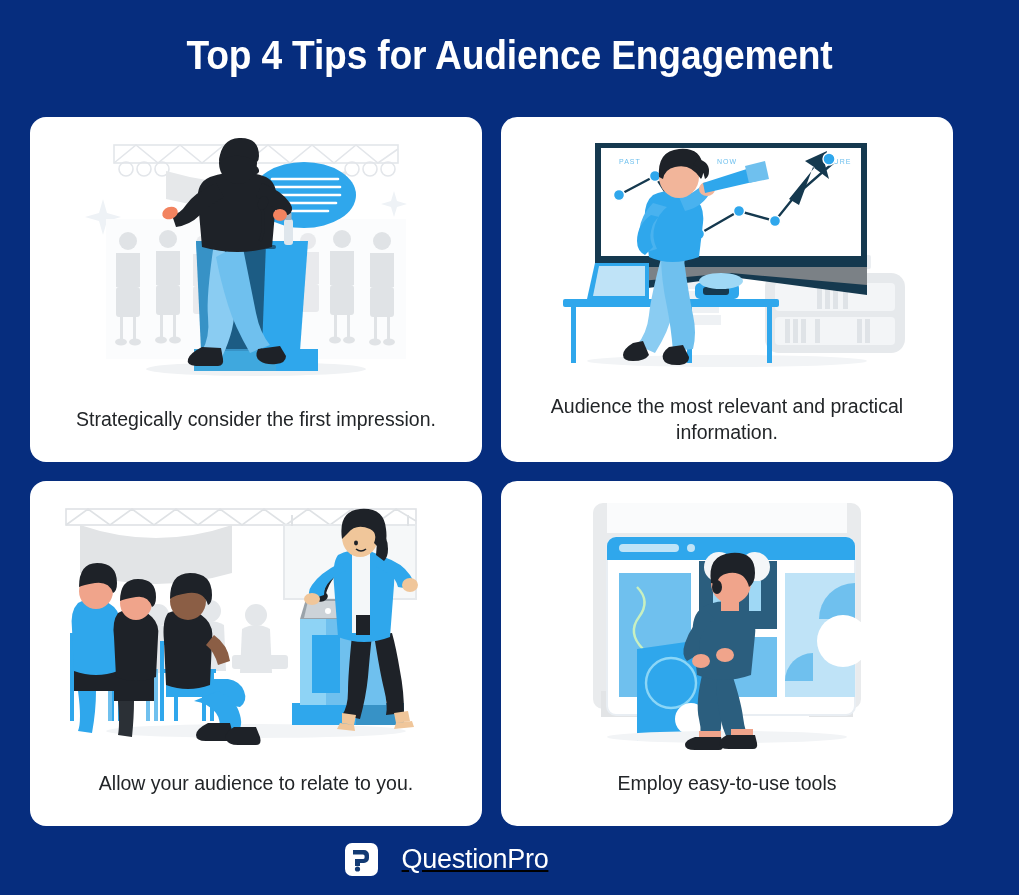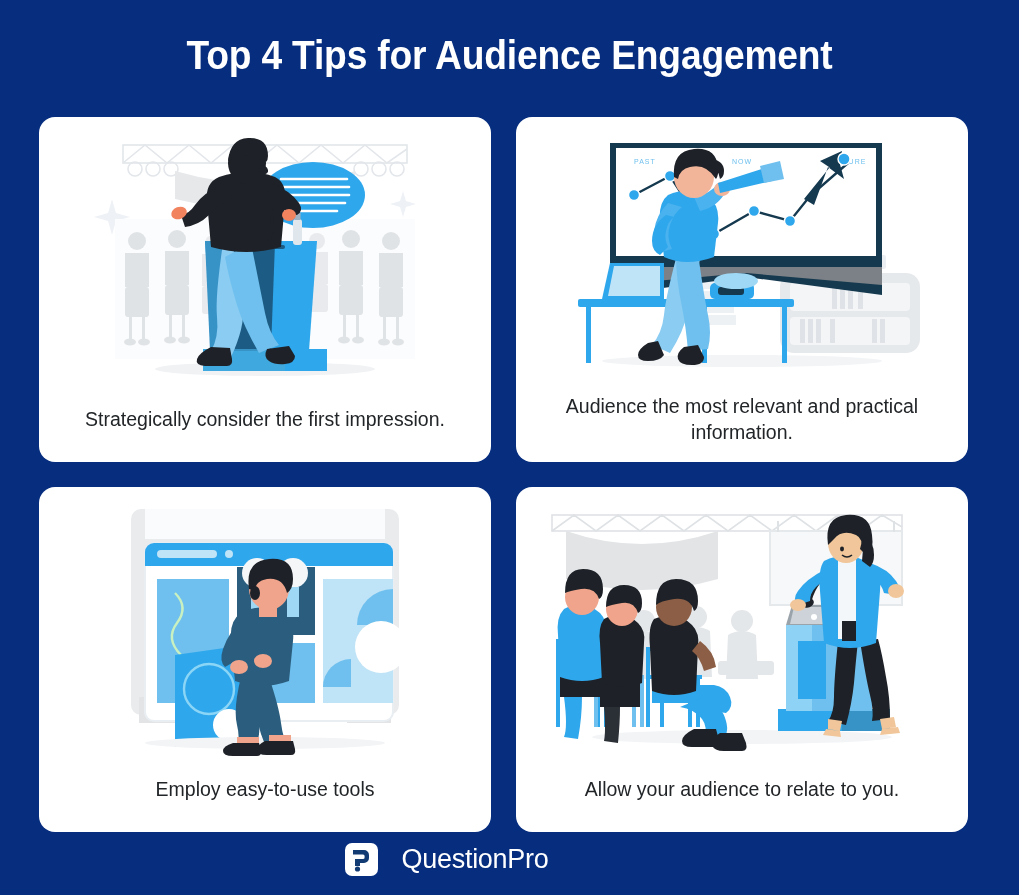--- a/index.html
+++ b/index.html
@@ -14,26 +14,26 @@
   .title{
     position:absolute;left:0;top:33px;width:1019px;
     text-align:center;color:#ffffff;
     font-size:40px;font-weight:bold;
     letter-spacing:-0.2px;
     font-family:"Liberation Sans Narrow","Liberation Sans","DejaVu Sans",sans-serif;
     transform:scaleX(0.93);
   }
 
   .grid{
-    position:absolute;left:39px;top:117px;
+    position:absolute;left:30px;top:117px;
     width:789px;height:715px;
     display:grid;
     grid-template-columns:452px 452px;
     grid-template-rows:345px 345px;
-    gap:25px;
+    gap:19px;
   }
   .card{
     background:#ffffff;
     border-radius:16px;
     display:flex;flex-direction:column;
     align-items:center;justify-content:flex-start;
     overflow:hidden;
     box-sizing:border-box;
     padding:12px 14px 10px 14px;
   }
@@ -46,21 +46,21 @@
     color:#222528;
     font-size:19.5px;
     line-height:1.30;
     padding:0 10px;
     font-family:"Liberation Sans","DejaVu Sans",sans-serif;
   }
   .card-3 .caption, .card-4 .caption{font-size:19.5px;}
 
   .brand{
     position:absolute;left:0;top:843px;width:893px;
-    display:flex;align-items:center;justify-content:center;gap:24px;
+    display:flex;align-items:center;justify-content:center;gap:24px;text-decoration:underline;
   }
   .brand-mark{
     width:33px;height:33px;border-radius:7px;background:#ffffff;
     display:flex;align-items:center;justify-content:center;
   }
   .brand-name{
     color:#ffffff;font-size:27px;letter-spacing:-0.3px;
     font-family:"Liberation Sans","DejaVu Sans",sans-serif;
   }
 </style>
@@ -291,76 +291,20 @@
           <path d="M218 33 L238 28 L242 46 L222 50z" fill="#6FC0EE"></path>
 
           <ellipse cx="152" cy="44" rx="20" ry="21" fill="#F2B59A"></ellipse>
           <path d="M132 44 q-2 -26 20 -28 q22 -2 24 18 q1 8 -2 12 q-10 -16 -26 -12 q-10 2 -12 12z" fill="#1E2228"></path>
           <path d="M170 26 q12 2 12 12 q0 6 -4 8 q-2 -12 -12 -14z" fill="#1E2228"></path>
         </svg>
       </div>
       <div class="caption">Audience the most relevant and practical information.</div>
     </div>
 
-    <div class="card card-3">
-      <div class="art">
-        <svg width="400" height="255" viewBox="0 0 400 255">
-          <rect x="0" y="0" width="400" height="255" fill="#ffffff"></rect>
-
-          <rect x="66" y="8" width="268" height="206" rx="10" fill="#e9ebed"></rect>
-          <rect x="80" y="8" width="240" height="30" fill="#fafbfc"></rect>
-          <rect x="74" y="196" width="44" height="26" fill="#e2e4e6"></rect>
-          <rect x="282" y="196" width="44" height="26" fill="#e2e4e6"></rect>
-
-          <rect x="80" y="42" width="248" height="178" rx="9" fill="#ffffff" stroke="#e9eef3" stroke-width="2"></rect>
-          <path d="M80 51 a9 9 0 0 1 9 -9 h230 a9 9 0 0 1 9 9 v14 h-248z" fill="#2FA7EC"></path>
-          <rect x="92" y="49" width="60" height="8" rx="4" fill="#BFE3F7"></rect>
-          <circle cx="164" cy="53" r="4" fill="#BFE3F7"></circle>
-
-          <rect x="92" y="78" width="72" height="124" fill="#6FC0EE"></rect>
-          <path d="M110 92 q14 14 2 30 q-12 16 4 32 q14 14 2 28" stroke="#C8F0C0" stroke-width="2.4" fill="none"></path>
-          <rect x="172" y="66" width="78" height="68" fill="#2B5E7E"></rect>
-          <circle cx="192" cy="72" r="15" fill="#f4f6f8"></circle>
-          <circle cx="228" cy="72" r="15" fill="#f4f6f8"></circle>
-          <rect x="186" y="86" width="12" height="30" fill="#9FD8F5"></rect>
-          <rect x="222" y="86" width="12" height="30" fill="#9FD8F5"></rect>
-          <rect x="172" y="142" width="78" height="60" fill="#6FC0EE"></rect>
-          <rect x="258" y="78" width="70" height="124" fill="#BFE3F7"></rect>
-          <path d="M328 88 a36 36 0 0 0 -36 36 h36z" fill="#6FC0EE"></path>
-          <circle cx="316" cy="146" r="26" fill="#ffffff"></circle>
-          <path d="M258 186 a28 28 0 0 1 28 -28 v28z" fill="#6FC0EE"></path>
-
-          <path d="M110 154 l84 -12 v92 l-84 12z" fill="#2FA7EC"></path>
-          <circle cx="144" cy="188" r="25" fill="none" stroke="#8BD6F7" stroke-width="2.4"></circle>
-          <circle cx="164" cy="224" r="16" fill="#ffffff"></circle>
-
-          <ellipse cx="200" cy="242" rx="120" ry="6" fill="#f2f4f6"></ellipse>
-
-          <path d="M176 176 q-8 32 -4 48 q4 16 -2 26 l20 2 q6 -20 4 -36 q-2 -22 4 -40z" fill="#2B5E7E"></path>
-          <path d="M204 176 q10 30 12 46 q2 16 8 26 l-20 4 q-10 -20 -12 -36 q-4 -22 -2 -40z" fill="#2B5E7E"></path>
-          <rect x="172" y="236" width="22" height="7" fill="#F0A48B"></rect>
-          <rect x="204" y="234" width="22" height="7" fill="#F0A48B"></rect>
-          <path d="M168 242 q-10 3 -10 8 q0 5 10 5 h24 q5 0 4 -6 l-2 -7z" fill="#1E2228"></path>
-          <path d="M200 240 q-8 4 -8 9 q0 5 10 5 h24 q5 0 4 -6 l-2 -8z" fill="#1E2228"></path>
-
-          <path d="M176 112 q22 -12 42 2 q12 8 10 26 l-4 40 q-28 10 -54 0 l-4 -40 q-2 -20 10 -28z" fill="#2B5E7E"></path>
-
-          <path d="M180 116 q-16 14 -22 32 q-4 12 2 18 l14 -8 q-4 -8 0 -16 q4 -12 14 -18z" fill="#2B5E7E"></path>
-          <ellipse cx="174" cy="166" rx="9" ry="7" fill="#F0A48B"></ellipse>
-          <ellipse cx="198" cy="160" rx="9" ry="7" fill="#F0A48B"></ellipse>
-
-          <path d="M194 96 h18 v20 h-18z" fill="#F0A48B"></path>
-          <ellipse cx="204" cy="88" rx="20" ry="21" fill="#F0A48B"></ellipse>
-          <path d="M184 88 q-4 -28 20 -30 q24 -2 24 20 q0 10 -6 14 q-4 -16 -20 -14 q-12 2 -12 12z" fill="#1E2228"></path>
-          <ellipse cx="190" cy="92" rx="5" ry="7" fill="#1E2228"></ellipse>
-        </svg>
-      </div>
-      <div class="caption">Employ easy-to-use tools</div>
-    </div>
-
     <div class="card card-4">
       <div class="art">
         <svg width="400" height="255" viewBox="0 0 400 255">
           <rect x="0" y="0" width="400" height="255" fill="#ffffff"></rect>
 
           <g stroke="#dfe2e5" stroke-width="1.6" fill="none">
             <rect x="10" y="14" width="350" height="16"></rect>
             <path d="M10 30 L32 14 L54 30 L76 14 L98 30 L120 14 L142 30 L164 14 L186 30 L208 14 L230 30 L252 14 L274 30 L296 14 L318 30 L340 14 L360 26"></path>
           </g>
 
@@ -473,20 +417,76 @@
           <ellipse cx="304" cy="42" rx="18" ry="20" fill="#F0C69A"></ellipse>
           <path d="M286 44 q-4 -28 18 -30 q24 -2 26 20 q2 14 -4 22 l-8 -8 q4 -10 -4 -14 q-14 -6 -22 4 q-4 4 -6 6z" fill="#1E2228"></path>
           <path d="M322 36 q10 4 10 18 q0 8 -4 12 l-8 -6z" fill="#1E2228"></path>
           <ellipse cx="300" cy="48" rx="2" ry="2.4" fill="#1E2228"></ellipse>
           <path d="M300 54 q5 4 10 0" stroke="#1E2228" stroke-width="1.6" fill="none"></path>
         </svg>
       </div>
       <div class="caption">Allow your audience to relate to you.</div>
     </div>
 
+    <div class="card card-3">
+      <div class="art">
+        <svg width="400" height="255" viewBox="0 0 400 255">
+          <rect x="0" y="0" width="400" height="255" fill="#ffffff"></rect>
+
+          <rect x="66" y="8" width="268" height="206" rx="10" fill="#e9ebed"></rect>
+          <rect x="80" y="8" width="240" height="30" fill="#fafbfc"></rect>
+          <rect x="74" y="196" width="44" height="26" fill="#e2e4e6"></rect>
+          <rect x="282" y="196" width="44" height="26" fill="#e2e4e6"></rect>
+
+          <rect x="80" y="42" width="248" height="178" rx="9" fill="#ffffff" stroke="#e9eef3" stroke-width="2"></rect>
+          <path d="M80 51 a9 9 0 0 1 9 -9 h230 a9 9 0 0 1 9 9 v14 h-248z" fill="#2FA7EC"></path>
+          <rect x="92" y="49" width="60" height="8" rx="4" fill="#BFE3F7"></rect>
+          <circle cx="164" cy="53" r="4" fill="#BFE3F7"></circle>
+
+          <rect x="92" y="78" width="72" height="124" fill="#6FC0EE"></rect>
+          <path d="M110 92 q14 14 2 30 q-12 16 4 32 q14 14 2 28" stroke="#C8F0C0" stroke-width="2.4" fill="none"></path>
+          <rect x="172" y="66" width="78" height="68" fill="#2B5E7E"></rect>
+          <circle cx="192" cy="72" r="15" fill="#f4f6f8"></circle>
+          <circle cx="228" cy="72" r="15" fill="#f4f6f8"></circle>
+          <rect x="186" y="86" width="12" height="30" fill="#9FD8F5"></rect>
+          <rect x="222" y="86" width="12" height="30" fill="#9FD8F5"></rect>
+          <rect x="172" y="142" width="78" height="60" fill="#6FC0EE"></rect>
+          <rect x="258" y="78" width="70" height="124" fill="#BFE3F7"></rect>
+          <path d="M328 88 a36 36 0 0 0 -36 36 h36z" fill="#6FC0EE"></path>
+          <circle cx="316" cy="146" r="26" fill="#ffffff"></circle>
+          <path d="M258 186 a28 28 0 0 1 28 -28 v28z" fill="#6FC0EE"></path>
+
+          <path d="M110 154 l84 -12 v92 l-84 12z" fill="#2FA7EC"></path>
+          <circle cx="144" cy="188" r="25" fill="none" stroke="#8BD6F7" stroke-width="2.4"></circle>
+          <circle cx="164" cy="224" r="16" fill="#ffffff"></circle>
+
+          <ellipse cx="200" cy="242" rx="120" ry="6" fill="#f2f4f6"></ellipse>
+
+          <path d="M176 176 q-8 32 -4 48 q4 16 -2 26 l20 2 q6 -20 4 -36 q-2 -22 4 -40z" fill="#2B5E7E"></path>
+          <path d="M204 176 q10 30 12 46 q2 16 8 26 l-20 4 q-10 -20 -12 -36 q-4 -22 -2 -40z" fill="#2B5E7E"></path>
+          <rect x="172" y="236" width="22" height="7" fill="#F0A48B"></rect>
+          <rect x="204" y="234" width="22" height="7" fill="#F0A48B"></rect>
+          <path d="M168 242 q-10 3 -10 8 q0 5 10 5 h24 q5 0 4 -6 l-2 -7z" fill="#1E2228"></path>
+          <path d="M200 240 q-8 4 -8 9 q0 5 10 5 h24 q5 0 4 -6 l-2 -8z" fill="#1E2228"></path>
+
+          <path d="M176 112 q22 -12 42 2 q12 8 10 26 l-4 40 q-28 10 -54 0 l-4 -40 q-2 -20 10 -28z" fill="#2B5E7E"></path>
+
+          <path d="M180 116 q-16 14 -22 32 q-4 12 2 18 l14 -8 q-4 -8 0 -16 q4 -12 14 -18z" fill="#2B5E7E"></path>
+          <ellipse cx="174" cy="166" rx="9" ry="7" fill="#F0A48B"></ellipse>
+          <ellipse cx="198" cy="160" rx="9" ry="7" fill="#F0A48B"></ellipse>
+
+          <path d="M194 96 h18 v20 h-18z" fill="#F0A48B"></path>
+          <ellipse cx="204" cy="88" rx="20" ry="21" fill="#F0A48B"></ellipse>
+          <path d="M184 88 q-4 -28 20 -30 q24 -2 24 20 q0 10 -6 14 q-4 -16 -20 -14 q-12 2 -12 12z" fill="#1E2228"></path>
+          <ellipse cx="190" cy="92" rx="5" ry="7" fill="#1E2228"></ellipse>
+        </svg>
+      </div>
+      <div class="caption">Employ easy-to-use tools</div>
+    </div>
+
   </div>
 
   <div class="brand">
     <div class="brand-mark">
       <svg width="22" height="24" viewBox="0 0 22 24">
         <path d="M3 2 h11 a5 5 0 0 1 5 5 v3 a5 5 0 0 1 -5 5 h-4 v3 h-5 v-7 h8 a1.6 1.6 0 0 0 1.6 -1.6 v-1.4 a1.6 1.6 0 0 0 -1.6 -1.6 h-10z" fill="#123A73"></path>
         <circle cx="7.5" cy="21" r="2.6" fill="#123A73"></circle>
       </svg>
     </div>
     <div class="brand-name">QuestionPro</div>

